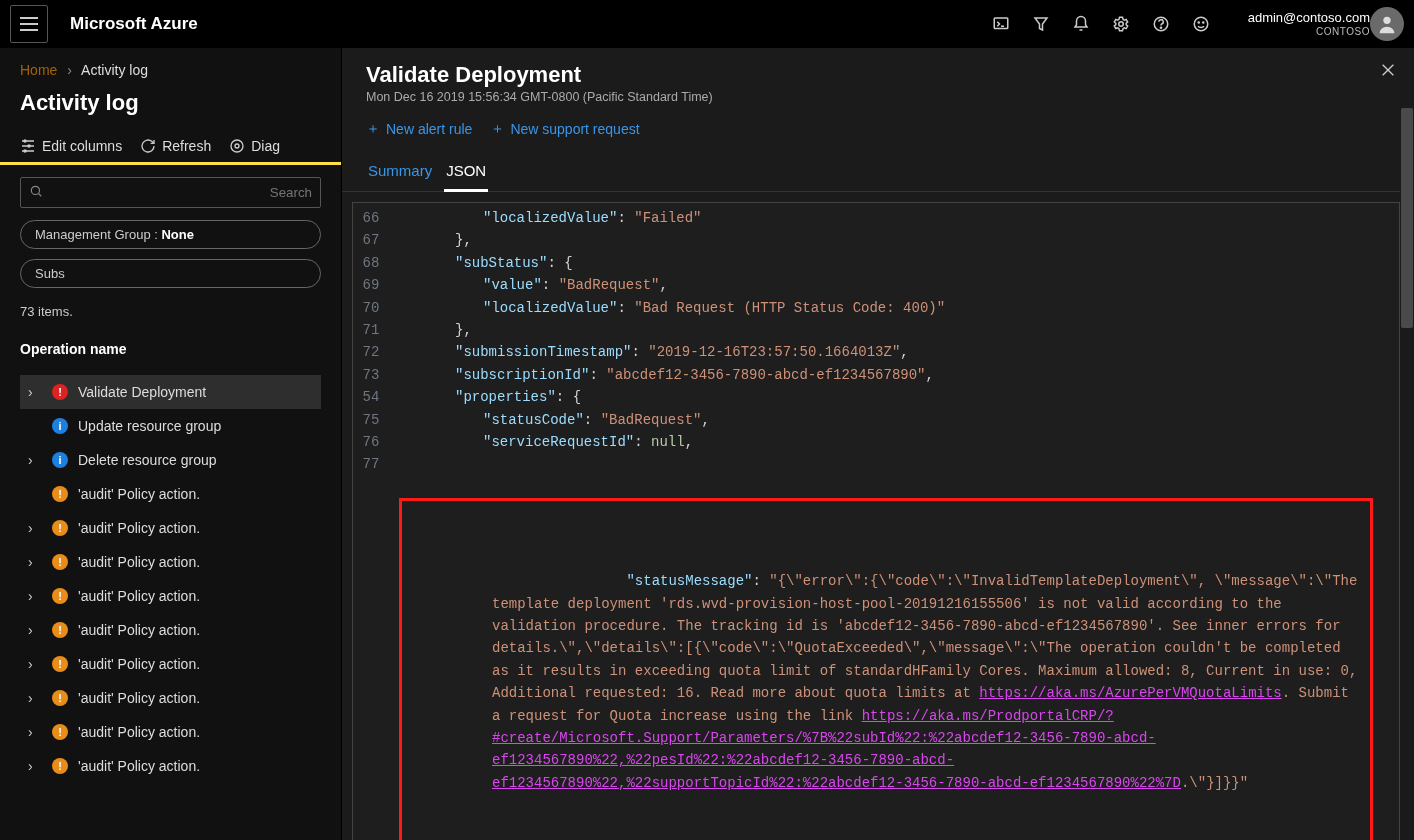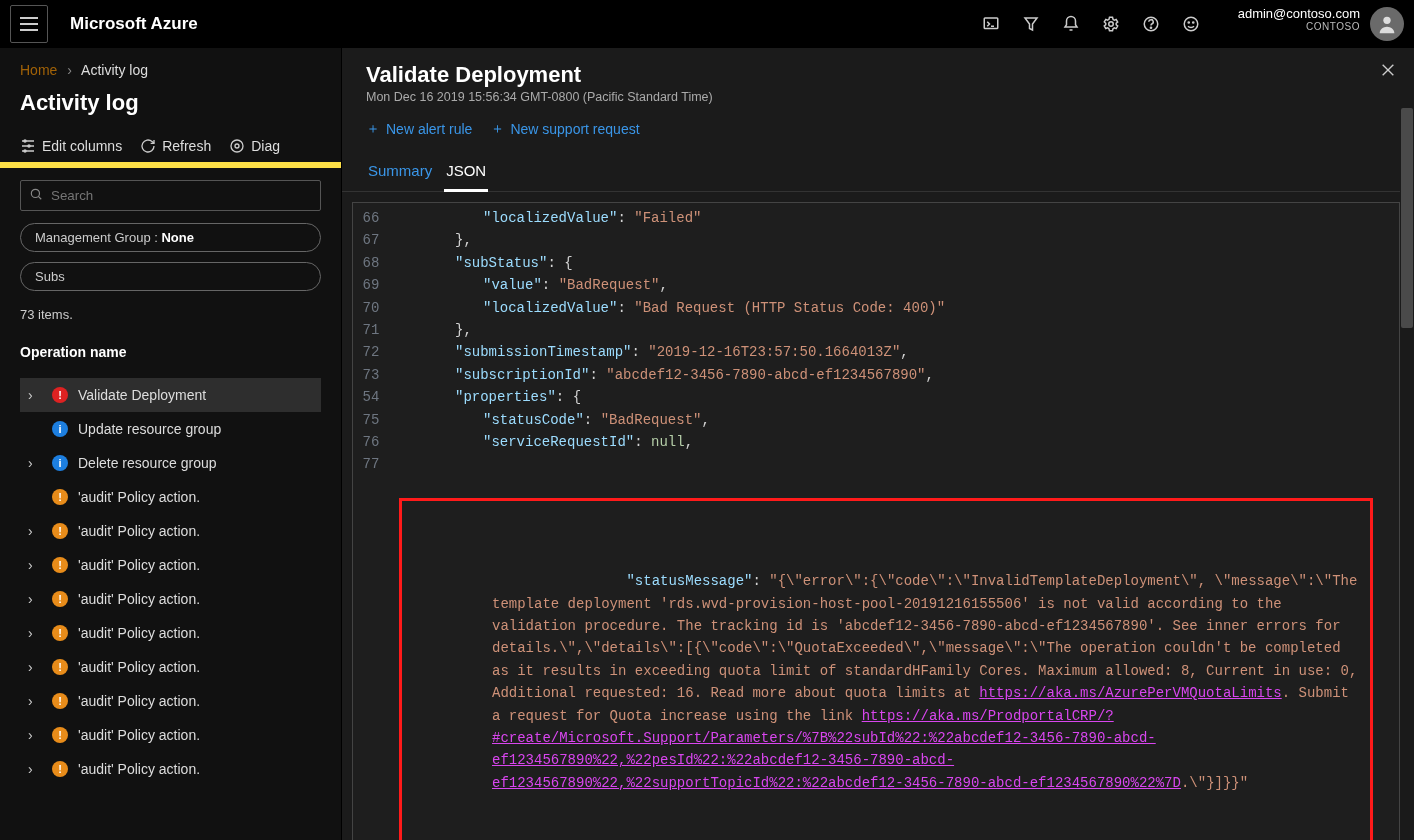--- a/index.html
+++ b/index.html
@@ -40,21 +40,21 @@
     max-width: 600px;
   }
   .searchwrap svg { stroke: #aaa; }
   .searchwrap input {
     flex: 1; background: transparent; border: none; color: #ccc;
     font-size: 14px; outline: none;
   }
   .searchwrap input::placeholder { color: #999; }
   .topicons { display: flex; gap: 22px; align-items: center; margin-left: auto; color: #ccc; }
   .topicons .ico { width: 18px; height: 18px; cursor: pointer; display:flex; align-items:center; justify-content:center; }
-  .userblock { display:flex; align-items:flex-start; gap:10px; margin-left:24px; }
+  .userblock { display:flex; align-items:center; margin-left:24px; }
   .usertext { text-align:right; line-height:1.1; }
   .usertext .email { font-size:13px; color:#fff; }
   .usertext .tenant { font-size:10px; color:#bbb; letter-spacing:0.5px; }
   .avatar { width:34px; height:34px; background:#6a6a6a; border-radius:50%; display:flex; align-items:center; justify-content:center;}
   .avatar svg { fill:#ddd; }
 
   
   .main { display:flex; height: calc(840px - 48px); }
   .left {
     width: 342px;
@@ -67,31 +67,31 @@
     padding: 14px 20px 6px;
     font-size: 14px;
   }
   .breadcrumb .home { color:#a16207; cursor:pointer; }
   .breadcrumb .sep { color:#888; margin: 0 6px; }
   .breadcrumb .cur { color:#ddd; }
   .pagetitle { font-size: 22px; font-weight:600; color:#fff; padding: 6px 20px 14px; }
   .toolbar {
     display:flex; gap:18px; align-items:center;
     padding: 8px 20px; font-size:14px; color:#ddd;
-    border-bottom:6px solid #fde047;
+    border-bottom:3px solid #fde047;
   }
   .toolbar .tbtn { display:flex; align-items:center; gap:6px; cursor:pointer; white-space:nowrap; }
   .toolbar svg { stroke:#ccc; fill:none; }
   .leftbody { padding: 12px 20px; display:flex; flex-direction:column; gap:12px; overflow:hidden; }
   .searchbox2 {
     display:flex; align-items:center; gap:8px;
     border:1px solid #555; border-radius:2px;
     padding: 6px 8px; color:#888;
   }
-  .searchbox2 input { flex:1; background:transparent; border:none; color:#84cc16; outline:none; }
+  .searchbox2 input { flex:1; background:transparent; border:none; color:#84cc16; outline:none;text-align:right; }
   .pillrow { display:flex; gap:10px;flex-direction:column; }
   .pill {
     border:1px solid #666; border-radius:16px;
     padding: 6px 14px; font-size:13px; color:#ccc; white-space:nowrap;
     cursor:pointer;
   }
   .pill b { font-weight:600; color:#fff; }
   .count { font-size:13px; color:#ccc; padding:4px 0 0; }
   .ophead { font-weight:600; color:#fff; padding:10px 0 6px; font-size:14px; }
   .oplist { display:flex; flex-direction:column; }

